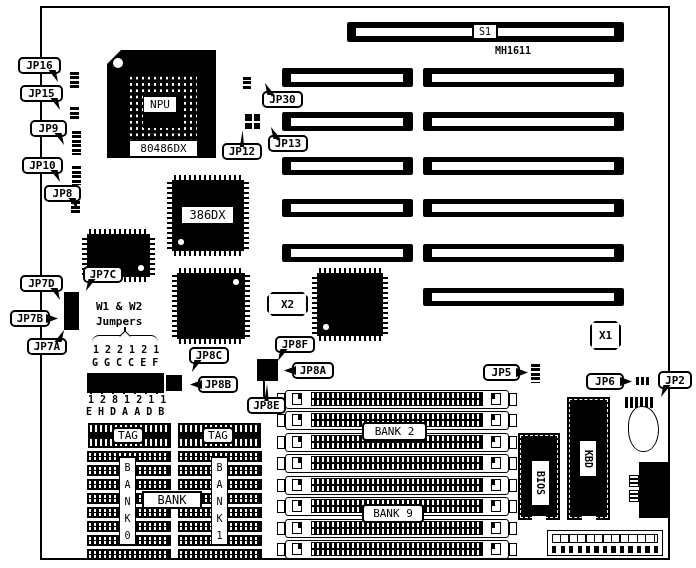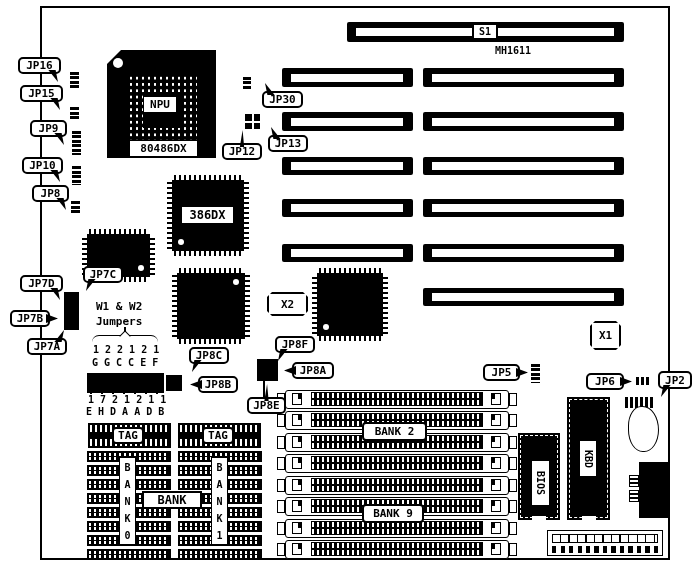--- a/index.html
+++ b/index.html
@@ -4,21 +4,21 @@
 <style>
   html,body{margin:0;padding:0;background:#ffffff;}
   body{font-family:"DejaVu Sans Mono","Liberation Mono",monospace;}
   #stage{position:relative;width:696px;height:568px;background:#fff;overflow:hidden;}
   #stage div{position:absolute;box-sizing:border-box;}
   .ink{background:#000;}
   .board{border:2px solid #000;background:#fff;}
   .slot{background:#000;border-radius:2px;}
   .stripe{background:#fff;}
   .tag{background:#fff;display:flex;align-items:center;justify-content:center;
-       font-weight:bold;white-space:pre;line-height:1;}
+       font-weight:normal;white-space:pre;line-height:1;}
   .callout{background:#fff;border:2px solid #000;border-radius:5px;display:flex;
        align-items:center;justify-content:center;font-weight:bold;font-size:11px;z-index:30;}
   .tail{background:#000;z-index:29;}
   .txt{font-weight:bold;white-space:pre;line-height:1;}
   .tx{background-image:repeating-linear-gradient(90deg,#fff 0 2px,rgba(0,0,0,0) 2px 5px);}
   .qx{background-image:repeating-linear-gradient(90deg,#000 0 2px,rgba(0,0,0,0) 2px 5px);}
   .qy{background-image:repeating-linear-gradient(0deg,#000 0 2px,rgba(0,0,0,0) 2px 5px);}
   .vstrip{background-color:#000;background-image:repeating-linear-gradient(180deg,rgba(0,0,0,0) 0 3px,#fff 3px 4.5px);}
   .hstrip{background-color:#000;background-image:repeating-linear-gradient(90deg,rgba(0,0,0,0) 0 3.5px,#fff 3.5px 5px);}
   .dotfield{background-image:radial-gradient(circle,#fff 1.15px,rgba(0,0,0,0) 1.3px);
@@ -192,21 +192,21 @@
     <div class="txt" style="left: 96px; top: 301px; font-size: 11px;">W1 &amp; W2</div>
     <div class="txt" style="left: 96px; top: 316px; font-size: 11px;">Jumpers</div>
     <div style="left: 92px; top: 332px; width: 66px; height: 11px;">
       <div style="left: 0px; top: 3px; width: 29px; height: 7px; border-top: 1.5px solid rgb(0, 0, 0); border-top-left-radius: 7px;"></div>
       <div style="left: 37px; top: 3px; width: 29px; height: 7px; border-top: 1.5px solid rgb(0, 0, 0); border-top-right-radius: 7px;"></div>
       <div style="left: 29px; top: 0px; width: 8px; height: 8px; border-left: 1.5px solid rgb(0, 0, 0); border-top: 1.5px solid rgb(0, 0, 0); transform: rotate(45deg);"></div>
     </div>
     <div class="txt" style="left: 93px; top: 345px; font-size: 10px;">1 2 2 1 2 1</div>
     <div class="txt" style="left: 92px; top: 358px; font-size: 10px;">G G C C E F</div>
     <div class="ticks" style="left: 90px; top: 389px; width: 74px; height: 5px;"></div>
-    <div class="txt" style="left: 88px; top: 395px; font-size: 10px;">1 7 2 1 2 1 1</div>
+    <div class="txt" style="left: 88px; top: 395px; font-size: 10px;">1 2 8 1 2 1 1</div>
     <div class="txt" style="left: 86px; top: 407px; font-size: 10px;">E H D A A D B</div>
     <div class="txt" style="left: 495px; top: 46px; font-size: 10px;">MH1611</div>
     <div class="crystal" style="left: 267px; top: 292px; width: 41px; height: 24px;">X2</div>
     <div class="crystal" style="left: 590px; top: 321px; width: 31px; height: 29px;">X1</div>
     <div style="left: 277px; top: 390px; width: 240px; height: 19px;">
       <div class="wbox" style="left: 0px; top: 3px; width: 8px; height: 13px;"></div>
       <div class="wbox" style="left: 8px; top: 0px; width: 224px; height: 19px; border-radius: 3px;">
         <div class="wbox" style="left: 6px; top: 2px; width: 10px; height: 12px;">
           <div class="ink" style="left: 5px; top: 0px; width: 3px; height: 5px;"></div>
         </div>
@@ -440,21 +440,21 @@
     </div>
     <div class="wbox" style="left: 547px; top: 530px; width: 116px; height: 26px;">
       <div style="left: 4px; top: 3px; width: 106px; height: 9px; border: 1px solid rgb(0, 0, 0); background-image: repeating-linear-gradient(90deg, rgba(0, 0, 0, 0) 0px, rgba(0, 0, 0, 0) 7px, rgb(0, 0, 0) 7px, rgb(0, 0, 0) 8.5px);"></div>
       <div style="left: 4px; top: 15px; width: 106px; height: 7px; background-image: repeating-linear-gradient(90deg, rgb(0, 0, 0) 0px, rgb(0, 0, 0) 4px, rgba(0, 0, 0, 0) 4px, rgba(0, 0, 0, 0) 8.5px);"></div>
     </div>
     <div class="tag" style="left: 472px; top: 23px; width: 26px; height: 17px; font-size: 10px; border: 2px solid rgb(0, 0, 0); z-index: 20;">S1</div>
     <div class="callout" style="left: 18px; top: 57px; width: 43px; height: 17px;">JP16<div class="tail" style="width: 12px; height: 12px; right: 1px; top: 100%; margin-top: -2px; clip-path: polygon(20% 0px, 100% 100%, 80% 0px);"></div></div>
     <div class="callout" style="left: 20px; top: 85px; width: 43px; height: 17px;">JP15<div class="tail" style="width: 12px; height: 12px; right: 1px; top: 100%; margin-top: -2px; clip-path: polygon(20% 0px, 100% 100%, 80% 0px);"></div></div>
     <div class="callout" style="left: 30px; top: 120px; width: 37px; height: 17px;">JP9<div class="tail" style="width: 12px; height: 12px; right: 1px; top: 100%; margin-top: -2px; clip-path: polygon(20% 0px, 100% 100%, 80% 0px);"></div></div>
     <div class="callout" style="left: 22px; top: 157px; width: 41px; height: 17px;">JP10<div class="tail" style="width: 12px; height: 12px; right: 1px; top: 100%; margin-top: -2px; clip-path: polygon(20% 0px, 100% 100%, 80% 0px);"></div></div>
-    <div class="callout" style="left: 32px; top: 185px; width: 37px; height: 17px;">JP8<div class="tail" style="width: 12px; height: 12px; right: 1px; top: 100%; margin-top: -2px; clip-path: polygon(20% 0px, 100% 100%, 80% 0px);"></div></div>
+    <div class="callout" style="left: 44px; top: 185px; width: 37px; height: 17px;">JP8<div class="tail" style="width: 12px; height: 12px; right: 1px; top: 100%; margin-top: -2px; clip-path: polygon(20% 0px, 100% 100%, 80% 0px);"></div></div>
     <div class="callout" style="left: 20px; top: 275px; width: 43px; height: 17px;">JP7D<div class="tail" style="width: 12px; height: 12px; right: 1px; top: 100%; margin-top: -2px; clip-path: polygon(20% 0px, 100% 100%, 80% 0px);"></div></div>
     <div class="callout" style="left: 83px; top: 266px; width: 40px; height: 17px;">JP7C<div class="tail" style="width: 12px; height: 12px; left: 1px; top: 100%; margin-top: -2px; clip-path: polygon(80% 0px, 0px 100%, 20% 0px);"></div></div>
     <div class="callout" style="left: 10px; top: 310px; width: 40px; height: 17px;">JP7B<div class="tail" style="width: 12px; height: 12px; left: 100%; margin-left: -2px; top: 50%; transform: translateY(-50%); clip-path: polygon(0px 12%, 100% 50%, 0px 88%);"></div></div>
     <div class="callout" style="left: 27px; top: 338px; width: 40px; height: 17px;">JP7A<div class="tail" style="width: 12px; height: 12px; right: 1px; bottom: 100%; margin-bottom: -2px; clip-path: polygon(20% 100%, 100% 0px, 80% 100%);"></div></div>
     <div class="callout" style="left: 262px; top: 91px; width: 41px; height: 17px;">JP30<div class="tail" style="width: 12px; height: 12px; left: 1px; bottom: 100%; margin-bottom: -2px; clip-path: polygon(80% 100%, 0px 0px, 20% 100%);"></div></div>
     <div class="callout" style="left: 222px; top: 143px; width: 40px; height: 17px;">JP12<div class="tail" style="width: 12px; height: 17px; left: 50%; transform: translateX(-50%); bottom: 100%; margin-bottom: -2px; clip-path: polygon(32% 100%, 55% 0px, 68% 100%);"></div></div>
     <div class="callout" style="left: 268px; top: 135px; width: 40px; height: 17px;">JP13<div class="tail" style="width: 12px; height: 12px; left: 1px; bottom: 100%; margin-bottom: -2px; clip-path: polygon(80% 100%, 0px 0px, 20% 100%);"></div></div>
     <div class="callout" style="left: 189px; top: 347px; width: 40px; height: 17px;">JP8C<div class="tail" style="width: 12px; height: 12px; left: 1px; top: 100%; margin-top: -2px; clip-path: polygon(80% 0px, 0px 100%, 20% 0px);"></div></div>
     <div class="callout" style="left: 198px; top: 376px; width: 40px; height: 17px;">JP8B<div class="tail" style="width: 12px; height: 12px; right: 100%; margin-right: -2px; top: 50%; transform: translateY(-50%); clip-path: polygon(100% 12%, 0px 50%, 100% 88%);"></div></div>
     <div class="callout" style="left: 275px; top: 336px; width: 40px; height: 17px;">JP8F<div class="tail" style="width: 12px; height: 12px; left: 1px; top: 100%; margin-top: -2px; clip-path: polygon(80% 0px, 0px 100%, 20% 0px);"></div></div>

